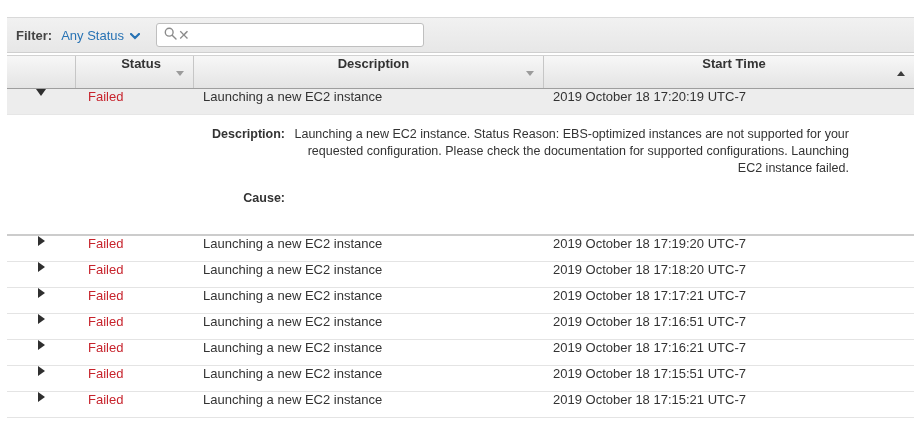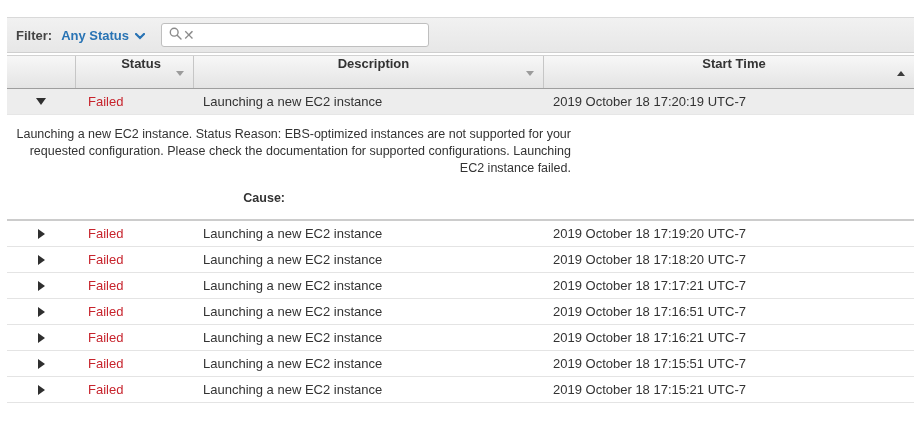--- a/index.html
+++ b/index.html
@@ -13,21 +13,21 @@
 
   
   .filter-bar {
     height:36px; display:flex; align-items:center;
     background:linear-gradient(#f1f1f1,#e7e7e7);
     border-top:1px solid #d9d9d9; border-bottom:1px solid #cfcfcf;
     box-sizing:border-box; padding-left:9px;
   }
   .filter-label { font-weight:bold; color:#444; }
   .status-filter {
-    margin-left:9px; font-weight:bold; color:var(--link,#2873b4);
+    margin-left:9px; font-weight:normal; color:var(--link,#2873b4);
     display:inline-flex; align-items:flex-end; cursor:pointer;
   }
   .status-filter .chev { margin-left:6px; display:inline-block; }
   .search-box {
     margin-left:16px; width:268px; height:24px; background:#fff;
     border:1px solid #bfbfbf; border-radius:3px; box-sizing:border-box;
     display:flex; align-items:center; padding:0 7px;
   }
   .search-box input {
     flex:1; border:none; outline:none; background:transparent;
@@ -51,37 +51,37 @@
   .col-desc  { width:350px; padding-left:10px; }
   .col-time  { flex:1;      padding-left:10px; }
   .sort-caret { margin-left:auto; margin-right:9px; }
 
   .tri-down-sm { width:0; height:0; border-left:4px solid transparent; border-right:4px solid transparent; border-top:5px solid #9b9b9b; }
   .tri-up-dark { width:0; height:0; border-left:4px solid transparent; border-right:4px solid transparent; border-bottom:5px solid #3c3c3c; }
   .tri-right { width:0; height:0; border-top:5px solid transparent; border-bottom:5px solid transparent; border-left:7px solid #2f2f2f; }
   .tri-down  { width:0; height:0; border-left:5px solid transparent; border-right:5px solid transparent; border-top:7px solid #2f2f2f; }
 
   .row {
-    display:flex; height:25px; align-items:center;
+    display:flex; height:25px; align-items:flex-start;
     border-bottom:1px solid #e4e4e4; background:#fff; cursor:pointer;
   }
   .row.expanded { background:#ededed; border-bottom:1px solid #e6e6e6; }
   .cell { box-sizing:border-box; }
   .cell.exp { width:68px; display:flex; justify-content:center; align-items:center; }
   .cell.status { width:118px; padding-left:13px; color:var(--failed,#c7242d); }
   .cell.desc { width:350px; padding-left:10px; }
   .cell.time { flex:1; padding-left:10px; }
 
   
   .detail {
     background:#fff; border-bottom:2px solid #ccc;
     padding:11px 0 12px 0; font-size:12.5px; line-height:17px;
   }
   .detail-row { display:flex; margin-bottom:13px; }
-  .detail-row:last-child { margin-bottom:0; }
+  .detail-row:last-child { margin-bottom:15px; }
   .detail-label { width:278px; text-align:right; font-weight:bold; flex-shrink:0; }
   .detail-value { margin-left:6px; width:558px;text-align:right; }
 </style>
 </head>
 <body style="--link: #2873b4; --failed: #c7242d;">
 
 <div class="content">
 
   <div class="filter-bar">
     <span class="filter-label">Filter:</span>
@@ -125,20 +125,21 @@
     <div class="cell exp">
       <span class="tri-down"></span>
     </div>
     <div class="cell status">Failed</div>
     <div class="cell desc">Launching a new EC2 instance</div>
     <div class="cell time">2019 October 18 17:20:19 UTC-7</div>
   </div>
 
   <div class="detail">
     <div class="detail-row">
+      <div class="detail-label">Description:</div>
       <div class="detail-value">Launching a new EC2 instance. Status Reason: EBS-optimized instances are not supported for your requested configuration. Please check the documentation for supported configurations. Launching EC2 instance failed.</div>
     </div>
     <div class="detail-row">
       <div class="detail-label">Cause:</div>
     </div>
   </div>
 
   <div class="row">
     <div class="cell exp">
       <span class="tri-right"></span>

